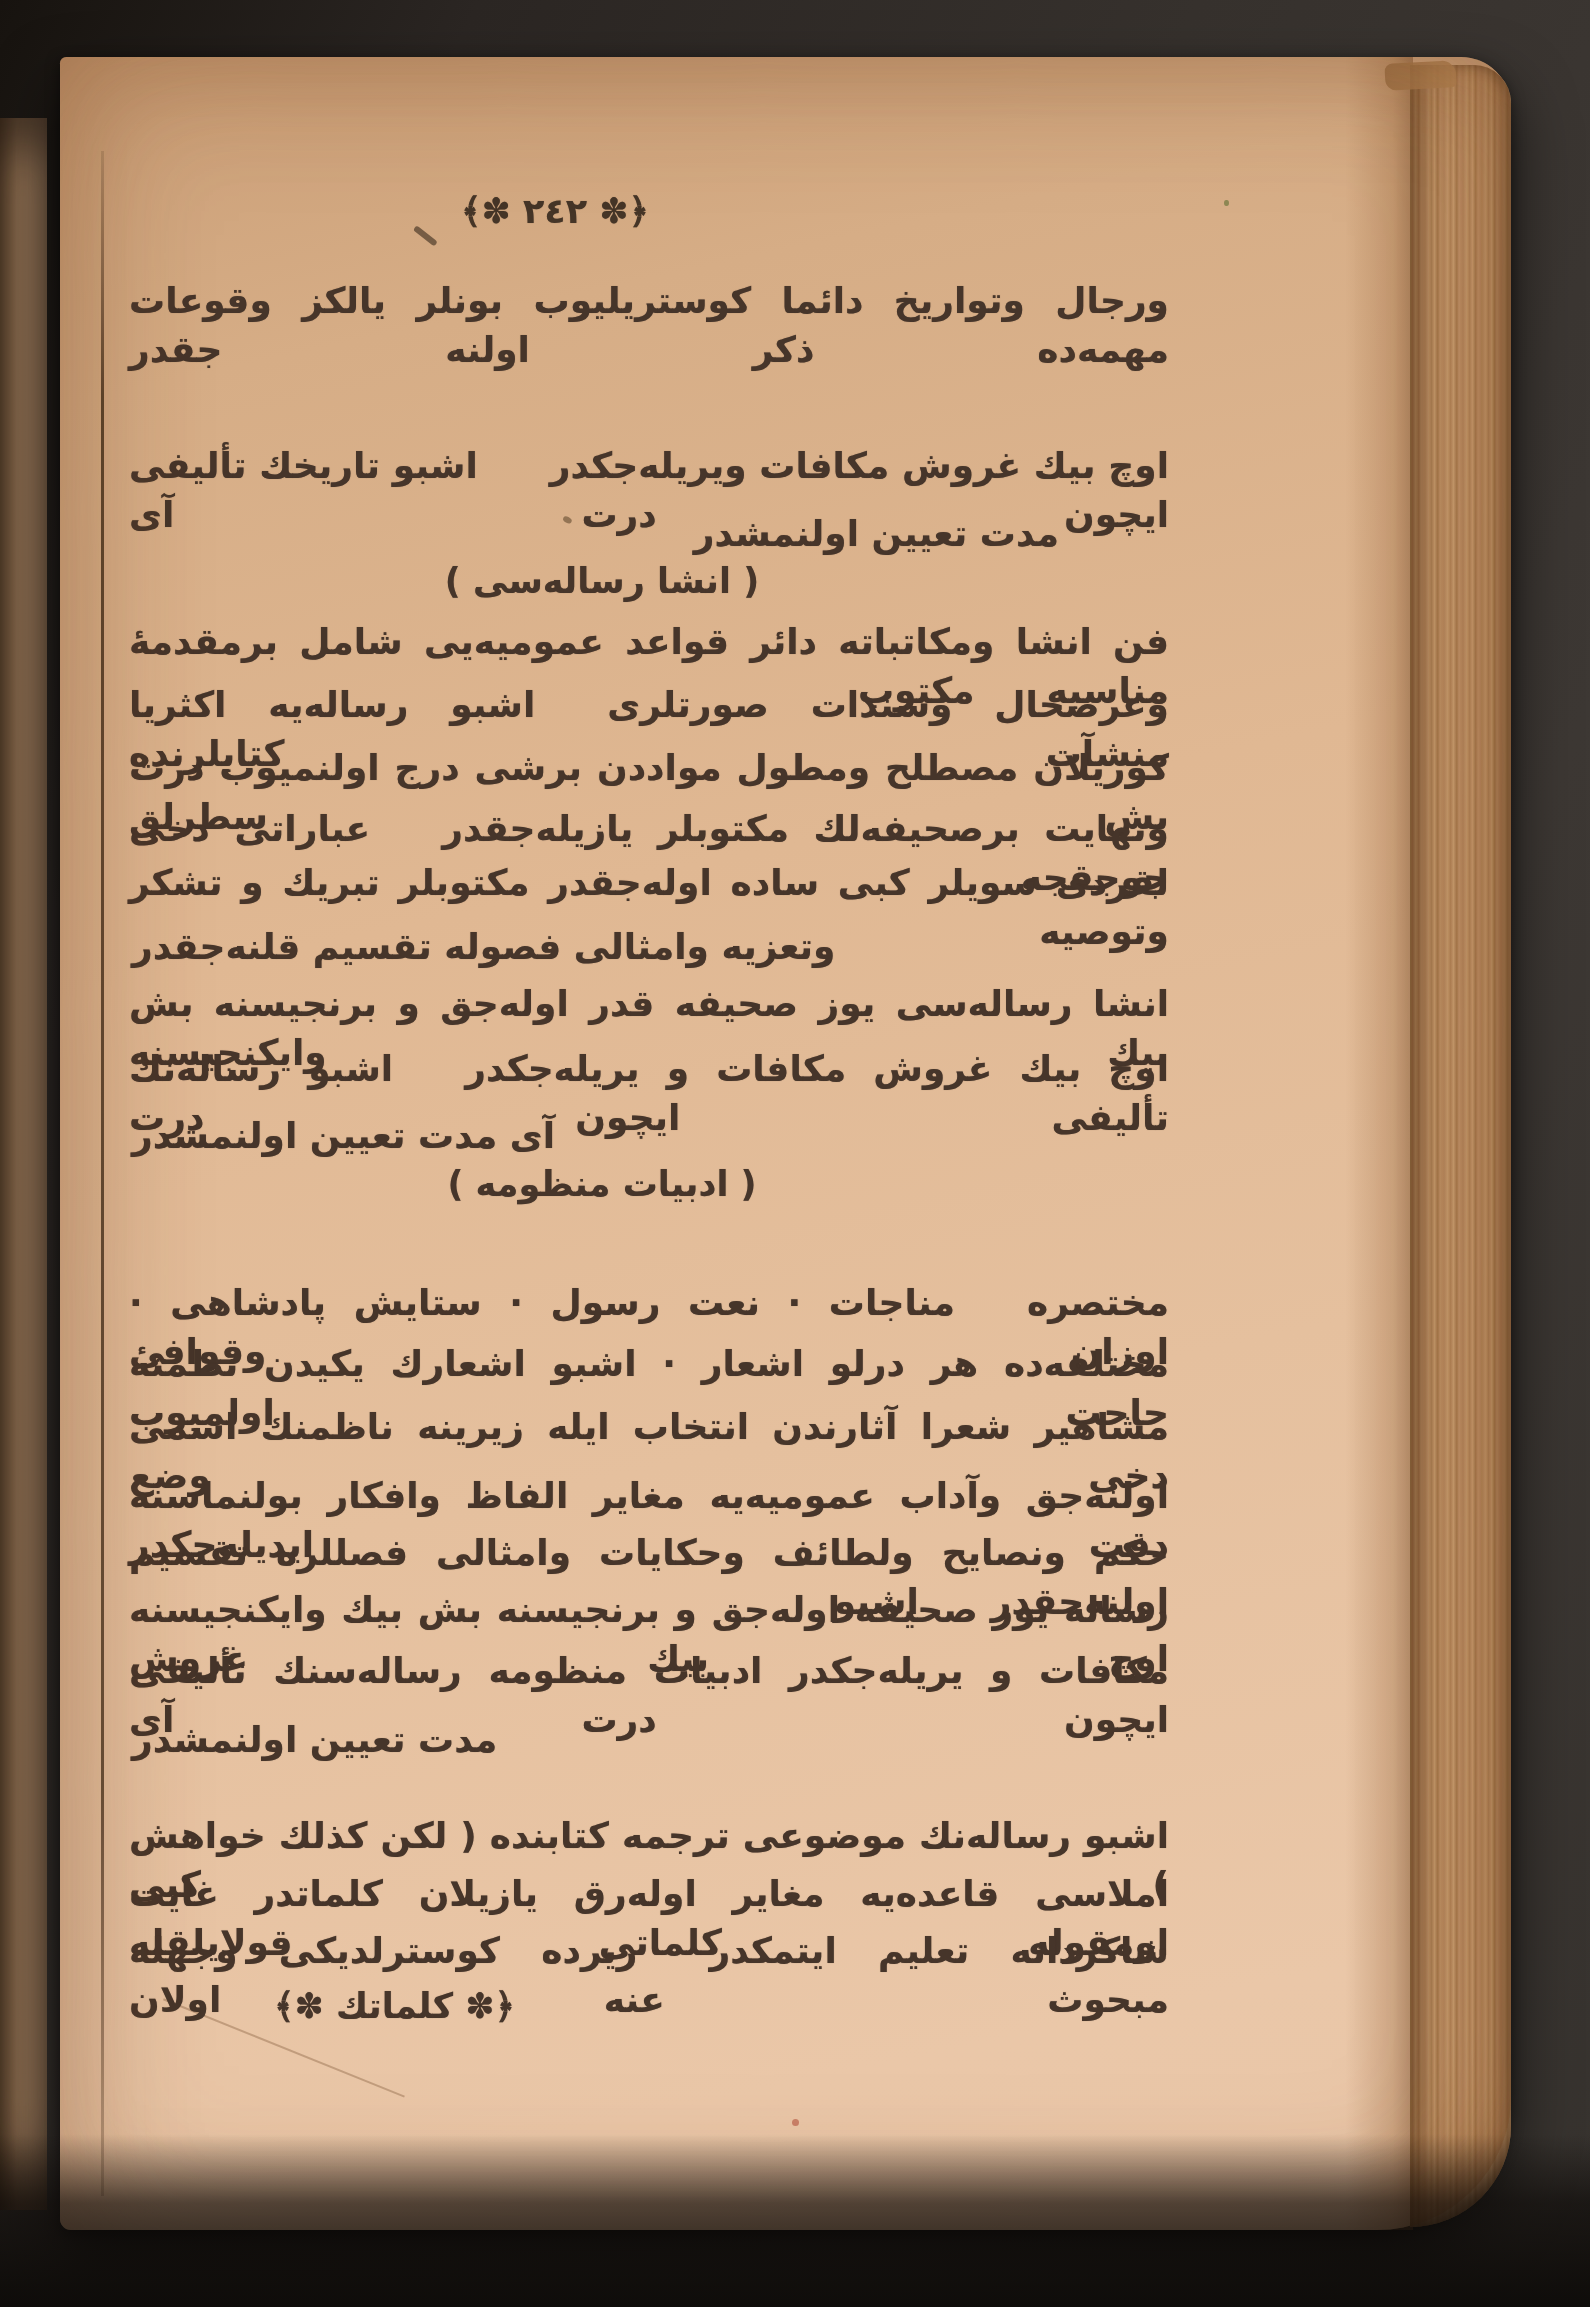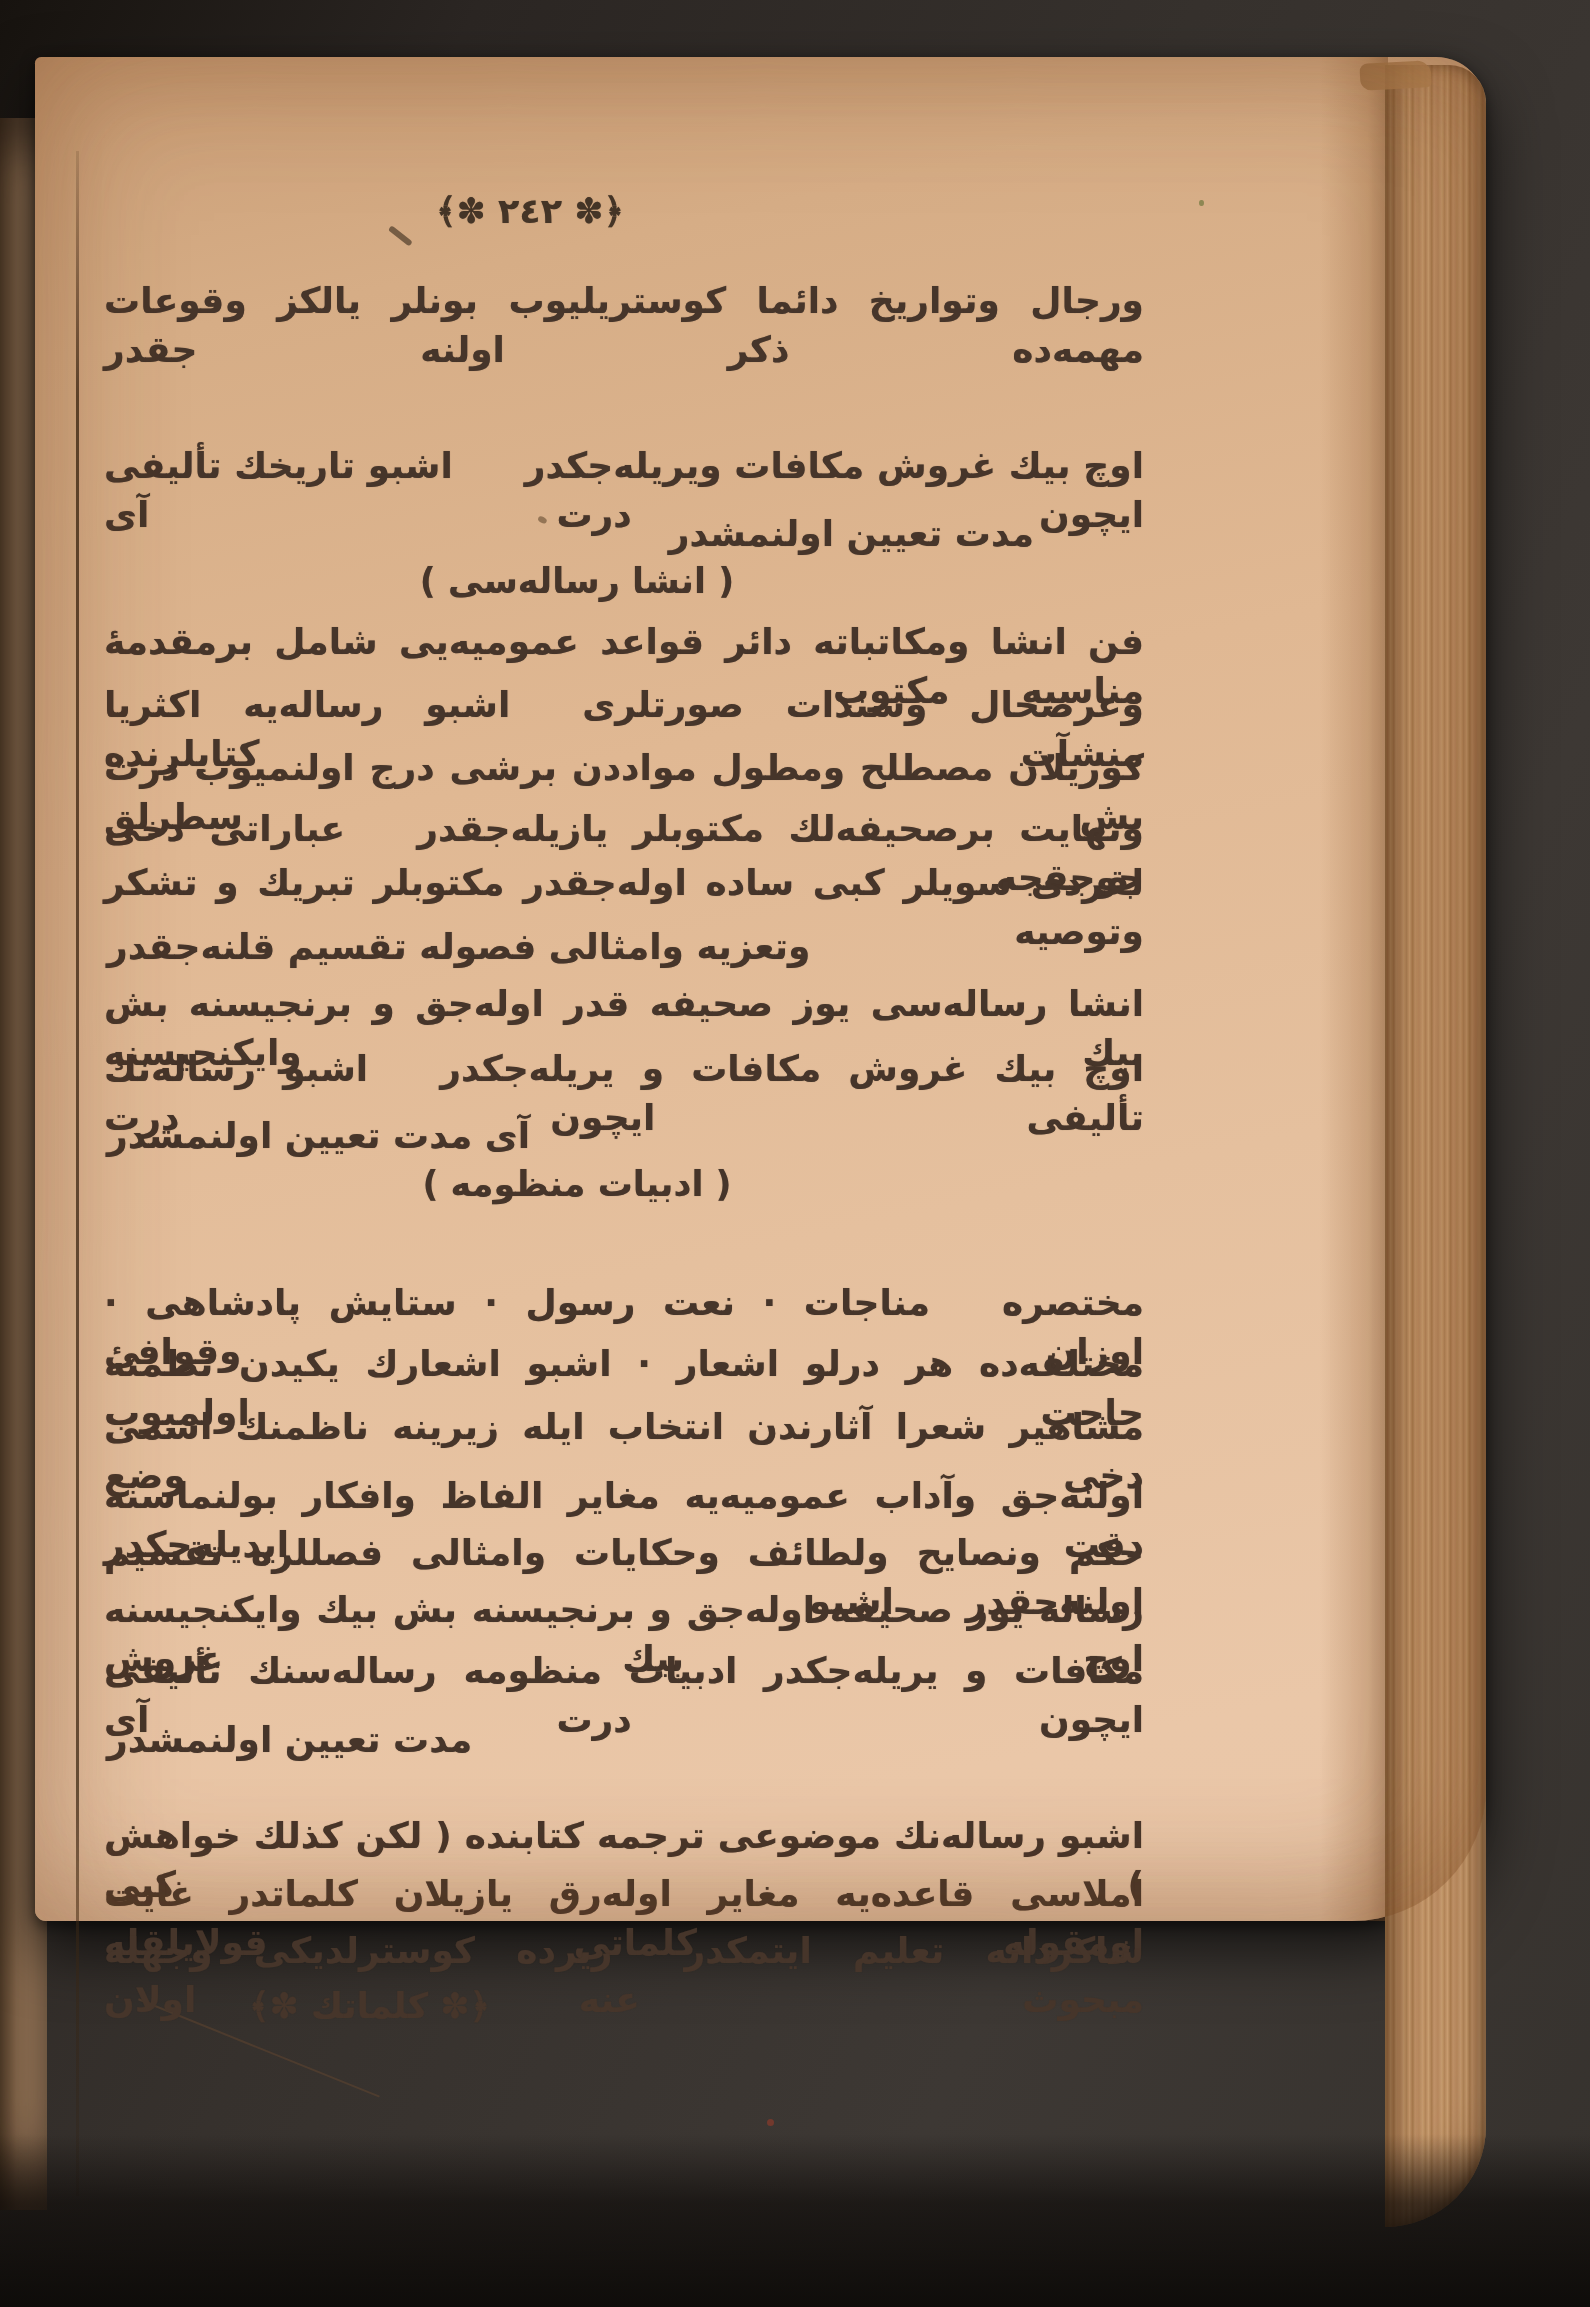--- a/index.html
+++ b/index.html
@@ -11,21 +11,21 @@
   .photo::after{ 
     content:"";position:absolute;left:0;right:0;bottom:0;height:173px;
     background:linear-gradient(180deg,rgba(10,8,6,0) 0%,rgba(12,9,7,.65) 40%,rgba(10,8,6,.9) 100%);
   }
   .under-page-left{
     position:absolute;left:0;top:118px;width:47px;height:2092px;
     background:linear-gradient(90deg,#8a6a49 0%,#c99e76 35%,#d8ae86 100%);
     box-shadow:inset 0 31px 47px rgba(20,12,6,.6), inset 0 -47px 63px rgba(20,12,6,.6);
   }
   .page{
-    position:absolute;left:35px;top:57px;width:1451px;height:1864px;
+    position:absolute;left:60px;top:57px;width:1451px;height:2173px;
     background:linear-gradient(168deg,#cb9f77 0%,#d6ad86 14%,#e0b893 38%,#e5c09e 62%,#eac7a8 88%,#e9c6a8 100%);
     border-radius:6.3px 50px 134px 11px;
     box-shadow:0 28px 63px rgba(0,0,0,.65), 0 4.7px 14px rgba(0,0,0,.5);
   }
   .page::after{ 
     content:"";position:absolute;inset:0;border-radius:inherit;pointer-events:none;
     box-shadow:inset 0 0 149px rgba(125,75,35,.28), inset 39px 23.6px 110px rgba(115,65,30,.16), inset -23.6px -31px 94px rgba(120,70,35,.18);
   }
   .gutter-line{
     position:absolute;left:41px;top:94px;width:3.1px;height:2045px;

